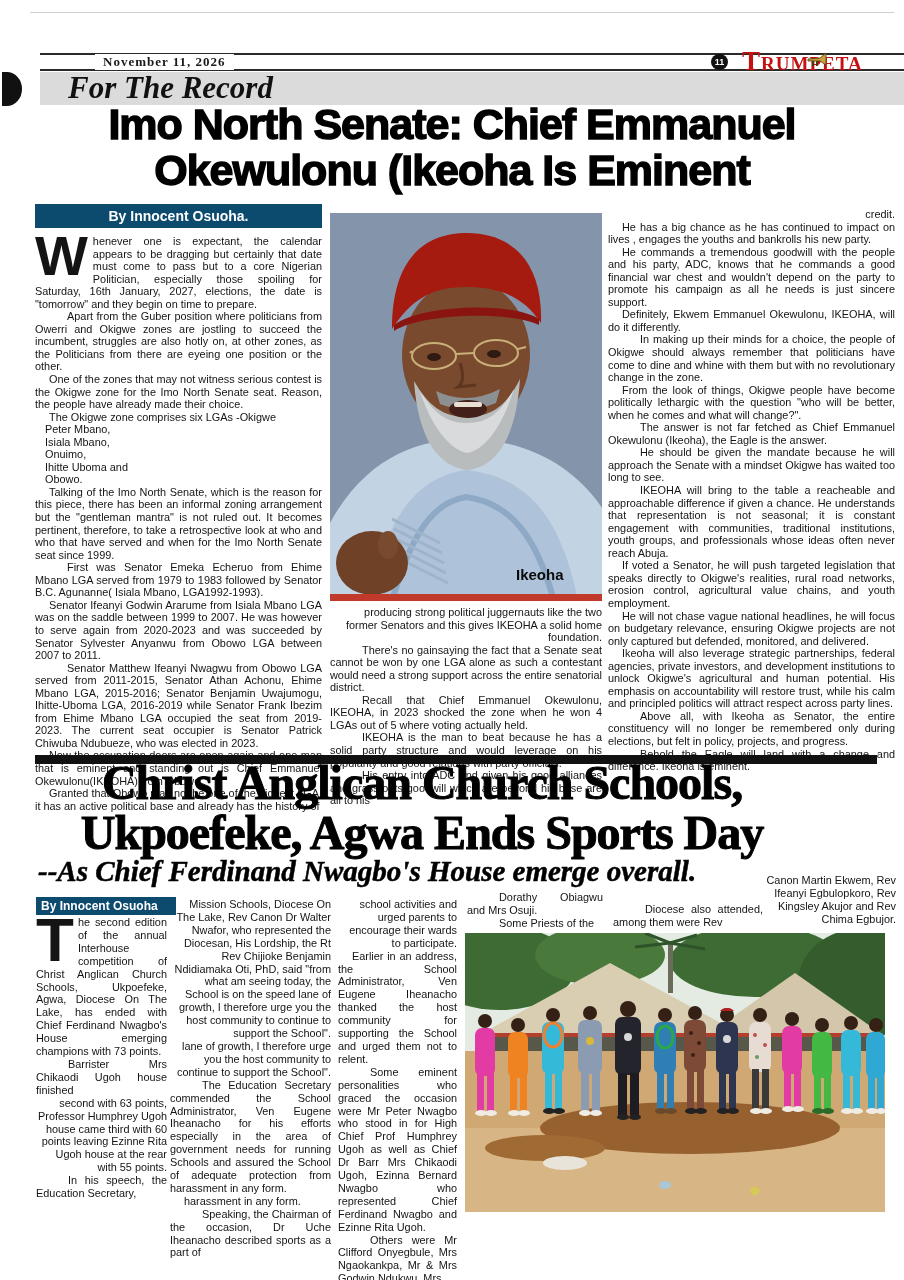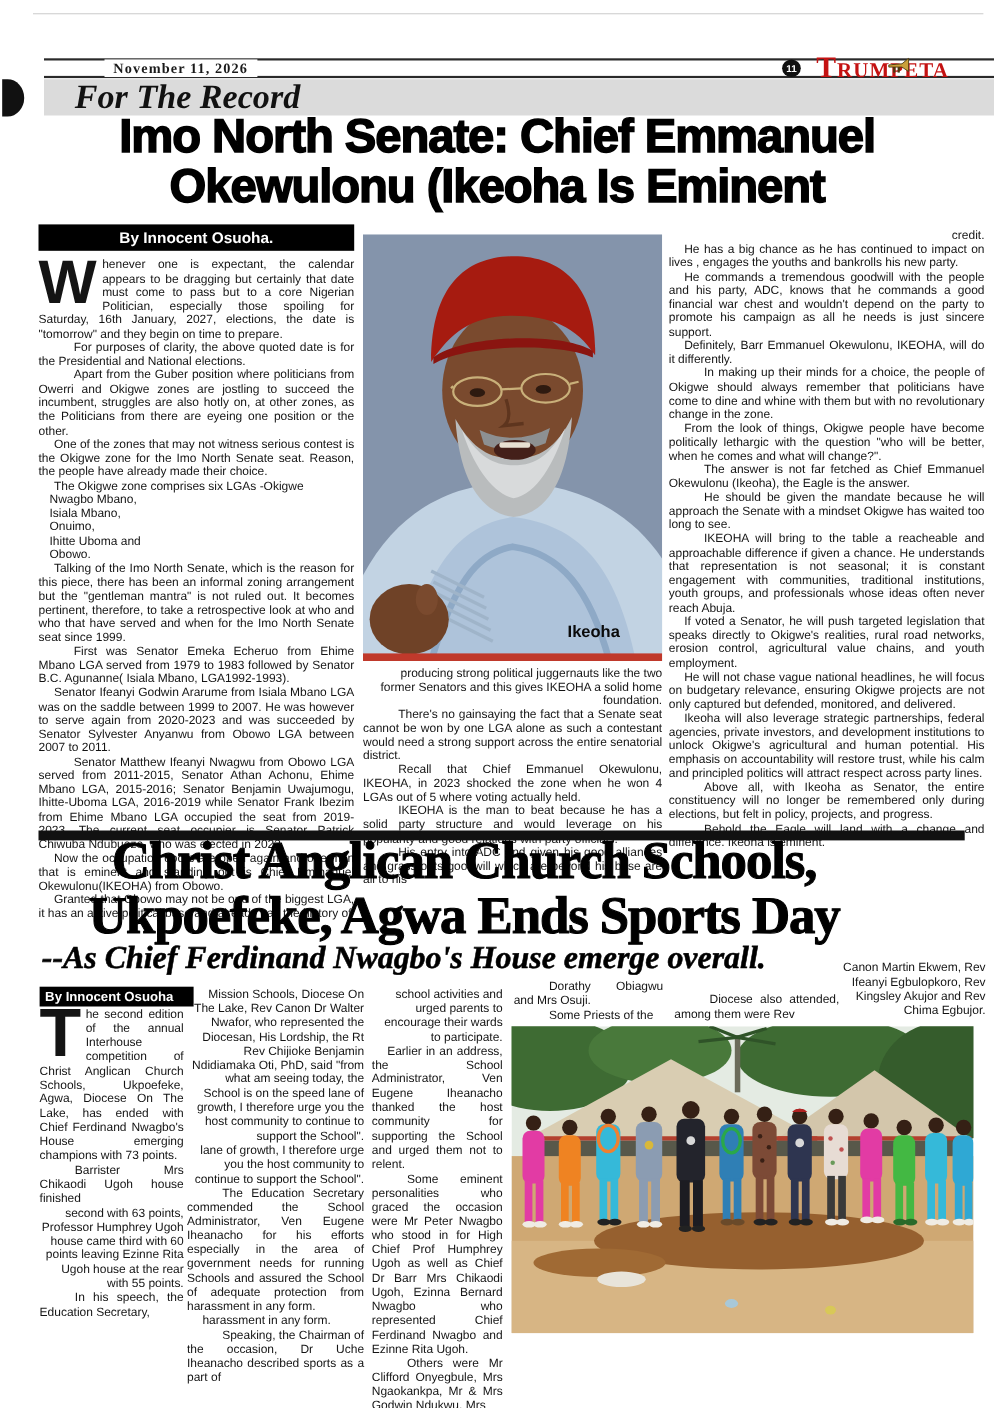--- a/index.html
+++ b/index.html
@@ -34,21 +34,21 @@
   #section-title{
     position:absolute;left:68px;top:70px;font-family:"Liberation Serif",serif;
     font-style:italic;font-weight:bold;font-size:31px;color:#111;
   }
   #headline1{
     position:absolute;top:101px;left:0;width:904px;margin:0;text-align:center;
     font-size:43px;line-height:46px;font-weight:800;color:#000;
     -webkit-text-stroke:1.4px #000;letter-spacing:-1px;
   }
   .byline-bar{
-    position:absolute;background:#000000;color:#fff;font-weight:bold;
+    position:absolute;background:#0c4a6e;color:#fff;font-weight:bold;
   }
   #byline1{left:35px;top:204px;width:287px;text-align:center;font-size:14px;padding:4px 0;}
   #byline2{left:36px;top:897px;width:140px;font-size:12px;padding:2px 5px;box-sizing:border-box;}
   .col{position:absolute;text-align:justify;font-size:10.9px;line-height:12.55px;color:#141414;}
   .col p{margin:0;text-indent:14px;}
   .col p.ni{text-indent:0;text-align:right;}
   .col p.ind2{text-indent:32px;}
   .col p.lga{text-indent:10px;text-align:left;}
   #a1-col1{left:35px;top:235px;width:287px;}
   #a1-col2{left:330px;top:606px;width:272px;}
@@ -106,25 +106,24 @@
 
 <h1 id="headline1">
   <span style="display:block">Imo North Senate: Chief Emmanuel</span>
   <span style="display:block">Okewulonu (Ikeoha Is Eminent</span>
 </h1>
 
 <div id="byline1" class="byline-bar">By Innocent Osuoha.</div>
 
 <div id="a1-col1" class="col">
   <p class="lead"><span class="dropcap">W</span><span>henever one is expectant, the calendar appears to be dragging but certainly that date must come to pass but to a core Nigerian Politician, especially those spoiling for Saturday, 16th January, 2027, elections, the date is "tomorrow" and they begin on time to prepare.</span></p>
-  <p class="ind2">For purposes of clarity, the above quoted date is for the Presidential and National elections.</p>
   <p class="ind2">Apart from the Guber position where  politicians from Owerri and Okigwe zones are jostling to succeed the incumbent, struggles are also hotly  on, at other zones, as the Politicians from there are eyeing one position or the other.</p>
   <p>One of the zones that may not witness serious contest is the Okigwe zone for the Imo North Senate seat. Reason, the people have already made their choice.</p>
   <p>The Okigwe zone comprises  six LGAs -Okigwe</p>
-  <p class="lga">Nwagbo Mbano,</p>
+  <p class="lga">Peter Mbano,</p>
   <p class="lga">Isiala Mbano,</p>
   <p class="lga">Onuimo,</p>
   <p class="lga">Ihitte Uboma and</p>
   <p class="lga">Obowo.</p>
   <p>Talking of the Imo North Senate, which is the reason for this piece, there has been an informal zoning arrangement but the "gentleman mantra" is not ruled out. It becomes pertinent, therefore, to take a retrospective look at who and who that have served and when for the Imo North Senate seat since 1999.</p>
   <p class="ind2">First was Senator Emeka Echeruo from Ehime Mbano LGA served from 1979 to 1983 followed by Senator B.C. Agunanne( Isiala Mbano, LGA1992-1993).</p>
   <p>Senator Ifeanyi Godwin Ararume from Isiala Mbano LGA was on the saddle  between 1999 to 2007. He was however to serve again  from 2020-2023 and was succeeded by Senator   Sylvester Anyanwu from  Obowo LGA between 2007 to 2011.</p>
   <p class="ind2">Senator Matthew Ifeanyi Nwagwu from Obowo LGA served from 2011-2015, Senator Athan Achonu, Ehime Mbano LGA, 2015-2016; Senator Benjamin Uwajumogu,  Ihitte-Uboma LGA, 2016-2019 while Senator Frank Ibezim from Ehime Mbano LGA occupied the seat from 2019-2023. The current seat occupier is Senator Patrick  Chiwuba Ndubueze, who was elected in 2023.</p>
   <p>Now the occupation doors are open again and one man that is eminent and standing out is Chief Emmanuel Okewulonu(IKEOHA) from Obowo.</p>
   <p>Granted that  Obowo may not be  one of the biggest LGA, it has an active political base and  already has the history of</p>
@@ -168,21 +167,21 @@
   <p class="ind2">There's no gainsaying the fact that a Senate seat cannot be won by one LGA alone as such a contestant would need     a strong support across the entire senatorial district.</p>
   <p class="ind2">Recall that Chief Emmanuel Okewulonu, IKEOHA, in 2023 shocked the zone when he won 4 LGAs out of 5 where voting actually held.</p>
   <p class="ind2">IKEOHA is the man to beat because he has a solid party structure and would  leverage on his popularity and good relations with party officials.</p>
   <p class="ind2">His entry into ADC and given his good alliances and grassroots goodwill which are beyond his base are all to his</p>
 </div>
 
 <div id="a1-col3" class="col">
   <p class="ni">credit.</p>
   <p>He has a big chance as he has continued to impact on lives , engages the youths and bankrolls his new party.</p>
   <p>He  commands a tremendous goodwill with the people and his party, ADC,  knows that he commands a good financial war chest and wouldn't depend on the party to promote his campaign as all he needs is just sincere support.</p>
-  <p>Definitely, Barr Emmanuel Okewulonu, IKEOHA, will do it differently.</p>
+  <p>Definitely, Ekwem Emmanuel Okewulonu, IKEOHA, will do it differently.</p>
   <p class="ind2">In making up their minds for a choice, the people of Okigwe should always remember that  politicians have come to dine and whine   with them but with no revolutionary change in the zone.</p>
   <p>From the look of things, Okigwe people  have become politically lethargic with the question "who will be better, when he comes and what will change?".</p>
   <p class="ind2">The answer is not far fetched as Chief Emmanuel Okewulonu (Ikeoha), the Eagle is the answer.</p>
   <p class="ind2">He should be given the mandate because he will approach the Senate with a mindset Okigwe has waited too long to see.</p>
   <p class="ind2">IKEOHA will  bring to the table a reacheable and approachable difference if given a chance. He understands that representation is not seasonal; it is constant engagement with communities, traditional institutions, youth groups, and professionals whose ideas often never reach Abuja.</p>
   <p>If voted a Senator, he will push targeted legislation that speaks directly to Okigwe's realities, rural road networks, erosion control, agricultural value chains, and youth employment.</p>
   <p>He will not chase vague national headlines, he will focus on budgetary relevance, ensuring Okigwe projects are not only captured but defended, monitored, and delivered.</p>
   <p>Ikeoha will also leverage strategic partnerships, federal agencies, private investors, and development institutions to unlock Okigwe's agricultural and human potential. His emphasis on accountability will restore trust, while his calm and principled politics will attract respect across party lines.</p>
   <p class="ind2">Above all, with Ikeoha as Senator, the entire constituency will no longer be remembered only during elections, but felt in policy, projects, and progress.</p>
   <p class="ind2">Behold the Eagle will  land with a change and difference. Ikeoha is eminent.</p>

